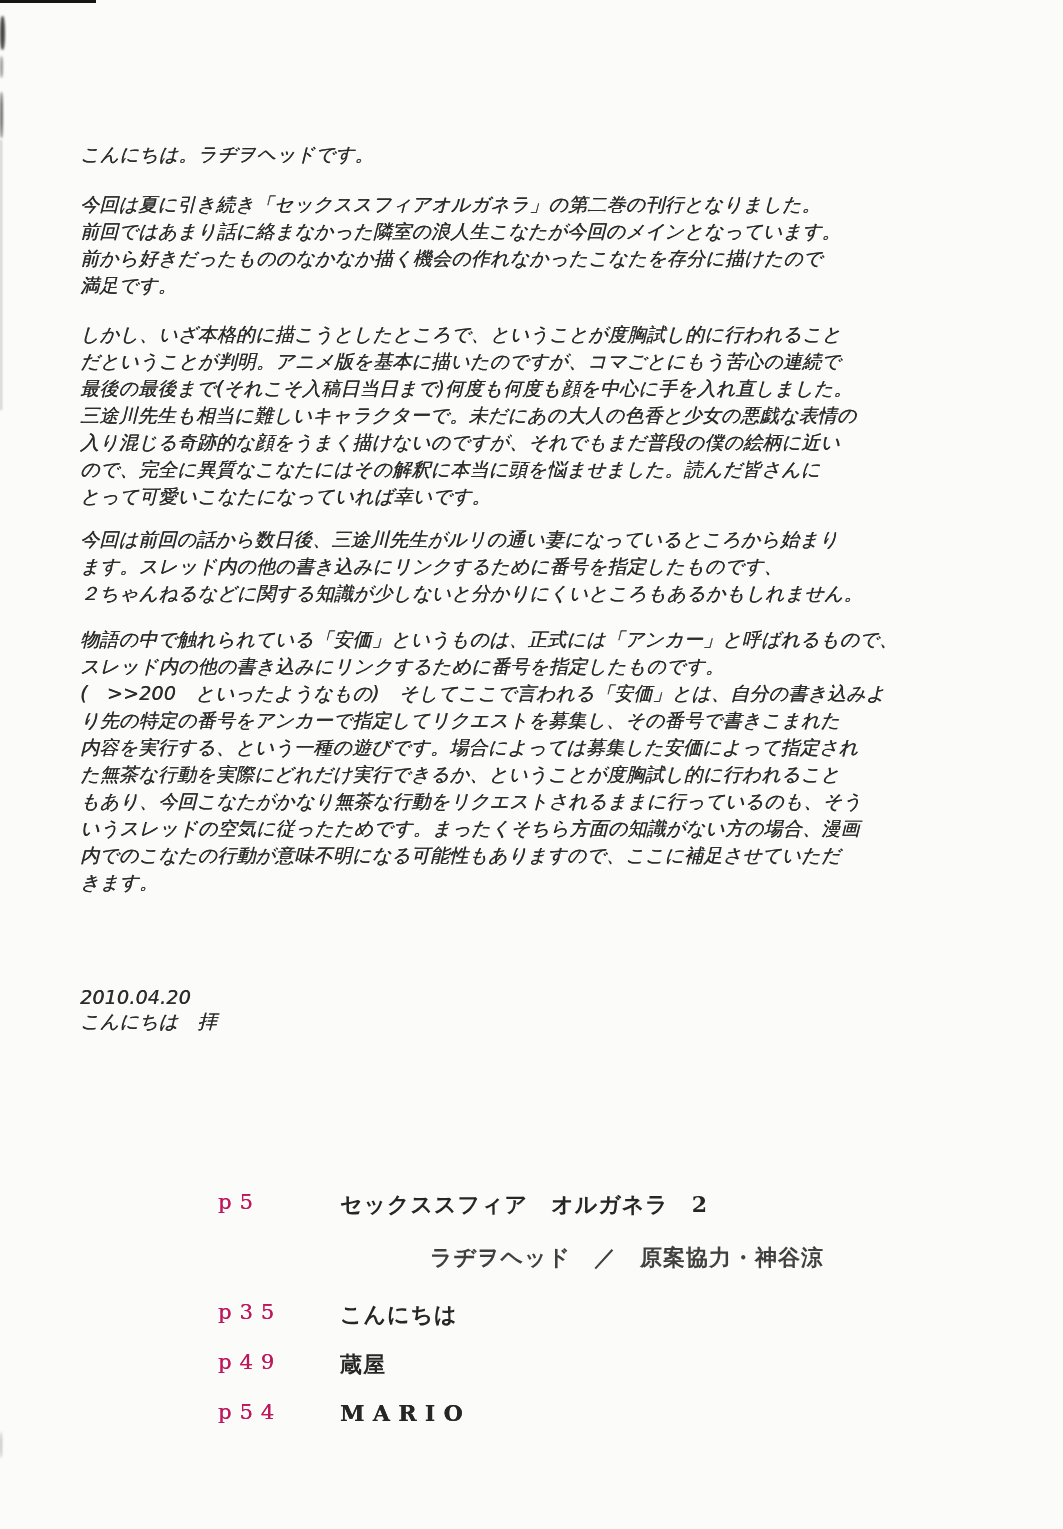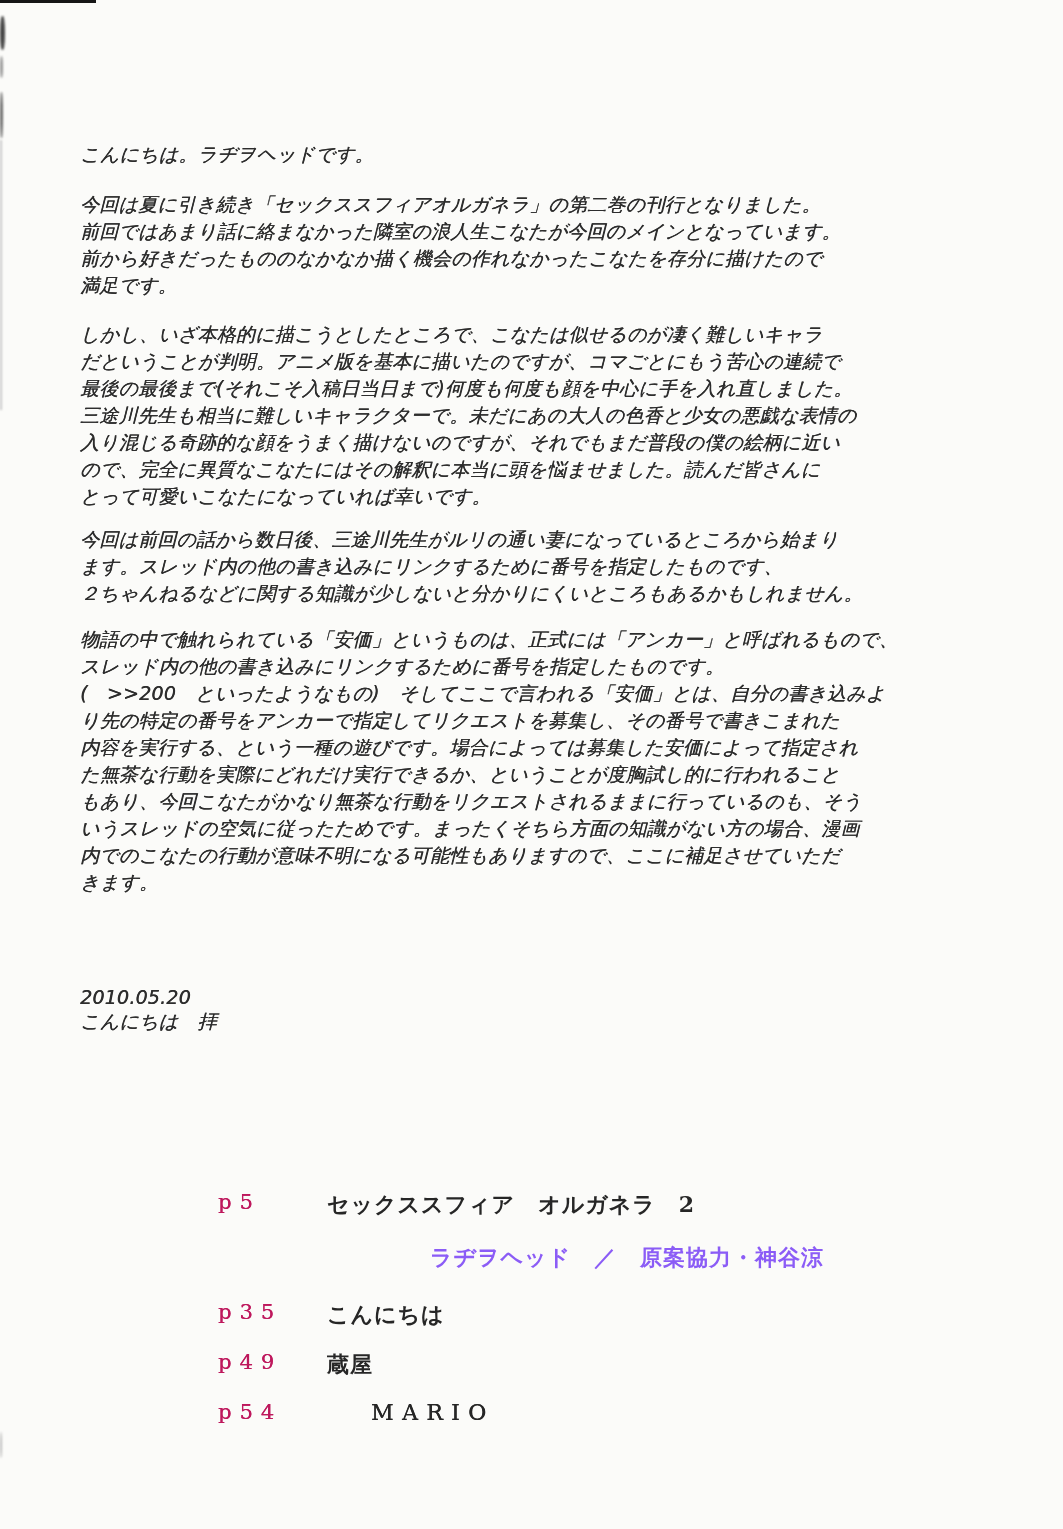--- a/index.html
+++ b/index.html
@@ -40,43 +40,42 @@
     left: 218px;
     top: 0;
     font-family: "DejaVu Serif", "Liberation Serif", serif;
     font-size: 21px;
     letter-spacing: 0.38em;
     color: #be185d;
     text-shadow: 0.3px 0 0 currentColor;
   }
   .toc-title {
     position: absolute;
-    left: 327px;
+    left: 340px;
     top: 0;
     font-family: "DejaVu Serif", "Liberation Serif", serif;
     font-size: 22px;
     font-weight: bold;
     letter-spacing: 1px;
     color: #262626;
   }
   .toc-title.latin-spread {
-    font-weight: normal;
+    font-weight: bold;
     letter-spacing: 0.38em;
     text-shadow: 0.3px 0 0 currentColor;
-    margin-left: 44px;
   }
   .toc-credit {
     position: absolute;
     left: 430px;
     top: 1243px;
     font-family: "DejaVu Serif", "Liberation Serif", serif;
     font-size: 22px;
     font-weight: bold;
     letter-spacing: 1px;
-    color: #8b5cf6;
+    color: #404040;
   }
   
   .art { position: absolute; pointer-events: none; }
   .art-topbar   { left: 0; top: 0;      width: 96px; height: 3px;  background: #161616; }
   .art-blob1    { left: 0; top: 16px;   width: 5px;  height: 34px; background: #474747; border-radius: 45%; filter: blur(1px); }
   .art-blob2    { left: 0; top: 56px;   width: 3px;  height: 22px; background: #979797; border-radius: 45%; filter: blur(1px); }
   .art-blob3    { left: 0; top: 92px;   width: 3px;  height: 46px; background: #6a6a6a; border-radius: 45%; filter: blur(1px); }
   .art-streak   { left: 0; top: 140px;  width: 2px;  height: 270px; background: #c9c9c9; filter: blur(1px); }
   .art-blob4    { left: 0; top: 1432px; width: 2px;  height: 26px; background: #bdbdbd; border-radius: 45%; filter: blur(1px); }
 </style>
@@ -91,41 +90,41 @@
   <div class="art art-blob3"></div>
   <div class="art art-streak"></div>
   <div class="art art-blob4"></div>
 
   <div class="tb" style="top:141px"></div>
   <div class="tb" style="top:141px">こんにちは。ラヂヲヘッドです。</div>
   <div class="tb" style="top:191px">今回は夏に引き続き「セックススフィアオルガネラ」の第二巻の刊行となりました。
 前回ではあまり話に絡まなかった隣室の浪人生こなたが今回のメインとなっています。
 前から好きだったもののなかなか描く機会の作れなかったこなたを存分に描けたので
 満足です。</div>
-  <div class="tb" style="top:321px">しかし、いざ本格的に描こうとしたところで、こなたは似せるのが凄く難しいキャラ
+  <div class="tb" style="top:321px">しかし、いざ本格的に描こうとしたところで、ということが度胸試し的に行われること
 だということが判明。アニメ版を基本に描いたのですが、コマごとにもう苦心の連続で
 最後の最後まで(それこそ入稿日当日まで)何度も何度も顔を中心に手を入れ直しました。
 三途川先生も相当に難しいキャラクターで。未だにあの大人の色香と少女の悪戯な表情の
 入り混じる奇跡的な顔をうまく描けないのですが、それでもまだ普段の僕の絵柄に近い
 ので、完全に異質なこなたにはその解釈に本当に頭を悩ませました。読んだ皆さんに
 とって可愛いこなたになっていれば幸いです。</div>
   <div class="tb" style="top:526px">今回は前回の話から数日後、三途川先生がルリの通い妻になっているところから始まり
 ます。スレッド内の他の書き込みにリンクするために番号を指定したものです、
 ２ちゃんねるなどに関する知識が少しないと分かりにくいところもあるかもしれません。</div>
   <div class="tb" style="top:626px">物語の中で触れられている「安価」というものは、正式には「アンカー」と呼ばれるもので、
 スレッド内の他の書き込みにリンクするために番号を指定したものです。
 (　&gt;&gt;200　といったようなもの)　そしてここで言われる「安価」とは、自分の書き込みよ
 り先の特定の番号をアンカーで指定してリクエストを募集し、その番号で書きこまれた
 内容を実行する、という一種の遊びです。場合によっては募集した安価によって指定され
 た無茶な行動を実際にどれだけ実行できるか、ということが度胸試し的に行われること
 もあり、今回こなたがかなり無茶な行動をリクエストされるままに行っているのも、そう
 いうスレッドの空気に従ったためです。まったくそちら方面の知識がない方の場合、漫画
 内でのこなたの行動が意味不明になる可能性もありますので、ここに補足させていただ
 きます。</div>
-  <div class="tb" style="top:984px">2010.05.20</div>
+  <div class="tb" style="top:984px">2010.04.20</div>
   <div class="tb" style="top:1008px">こんにちは　拝</div>
 
   <div>
 
     <div class="toc-row" style="top:1190px">
       <span class="toc-page">p5</span>
       <span class="toc-title">セックススフィア　オルガネラ　2</span>
     </div>
 
     <div class="toc-credit">ラヂヲヘッド　／　原案協力・神谷涼</div>

